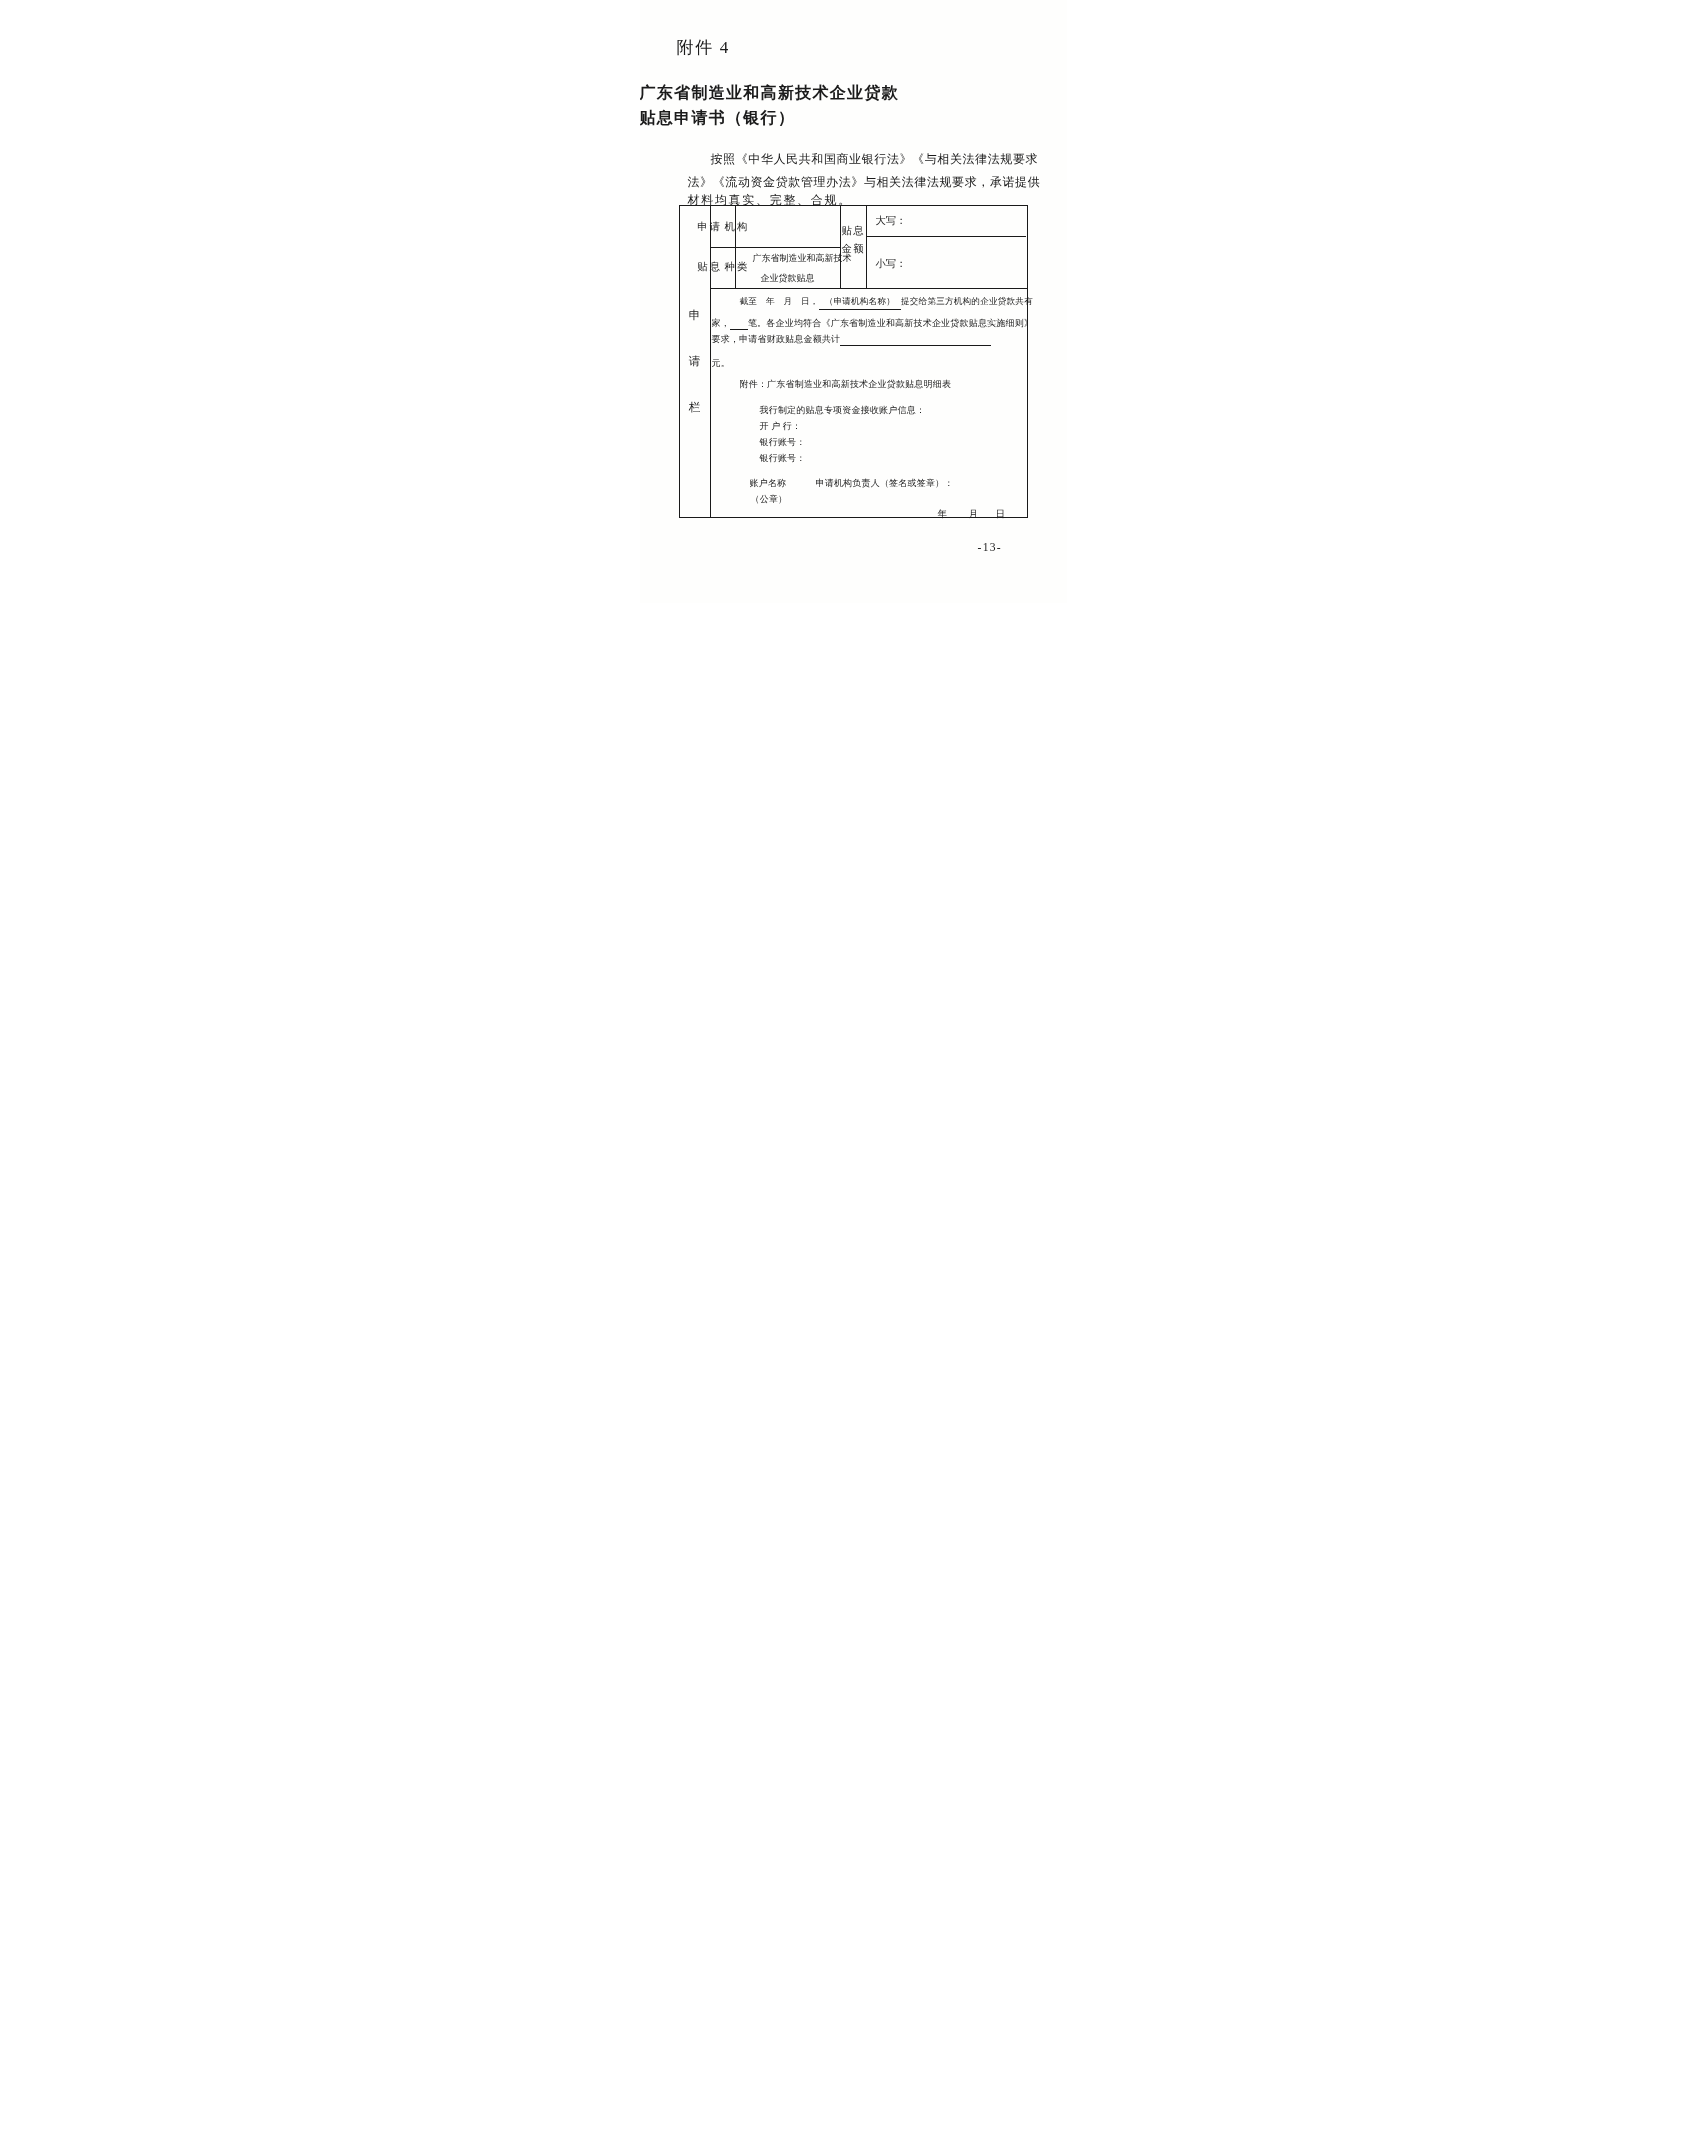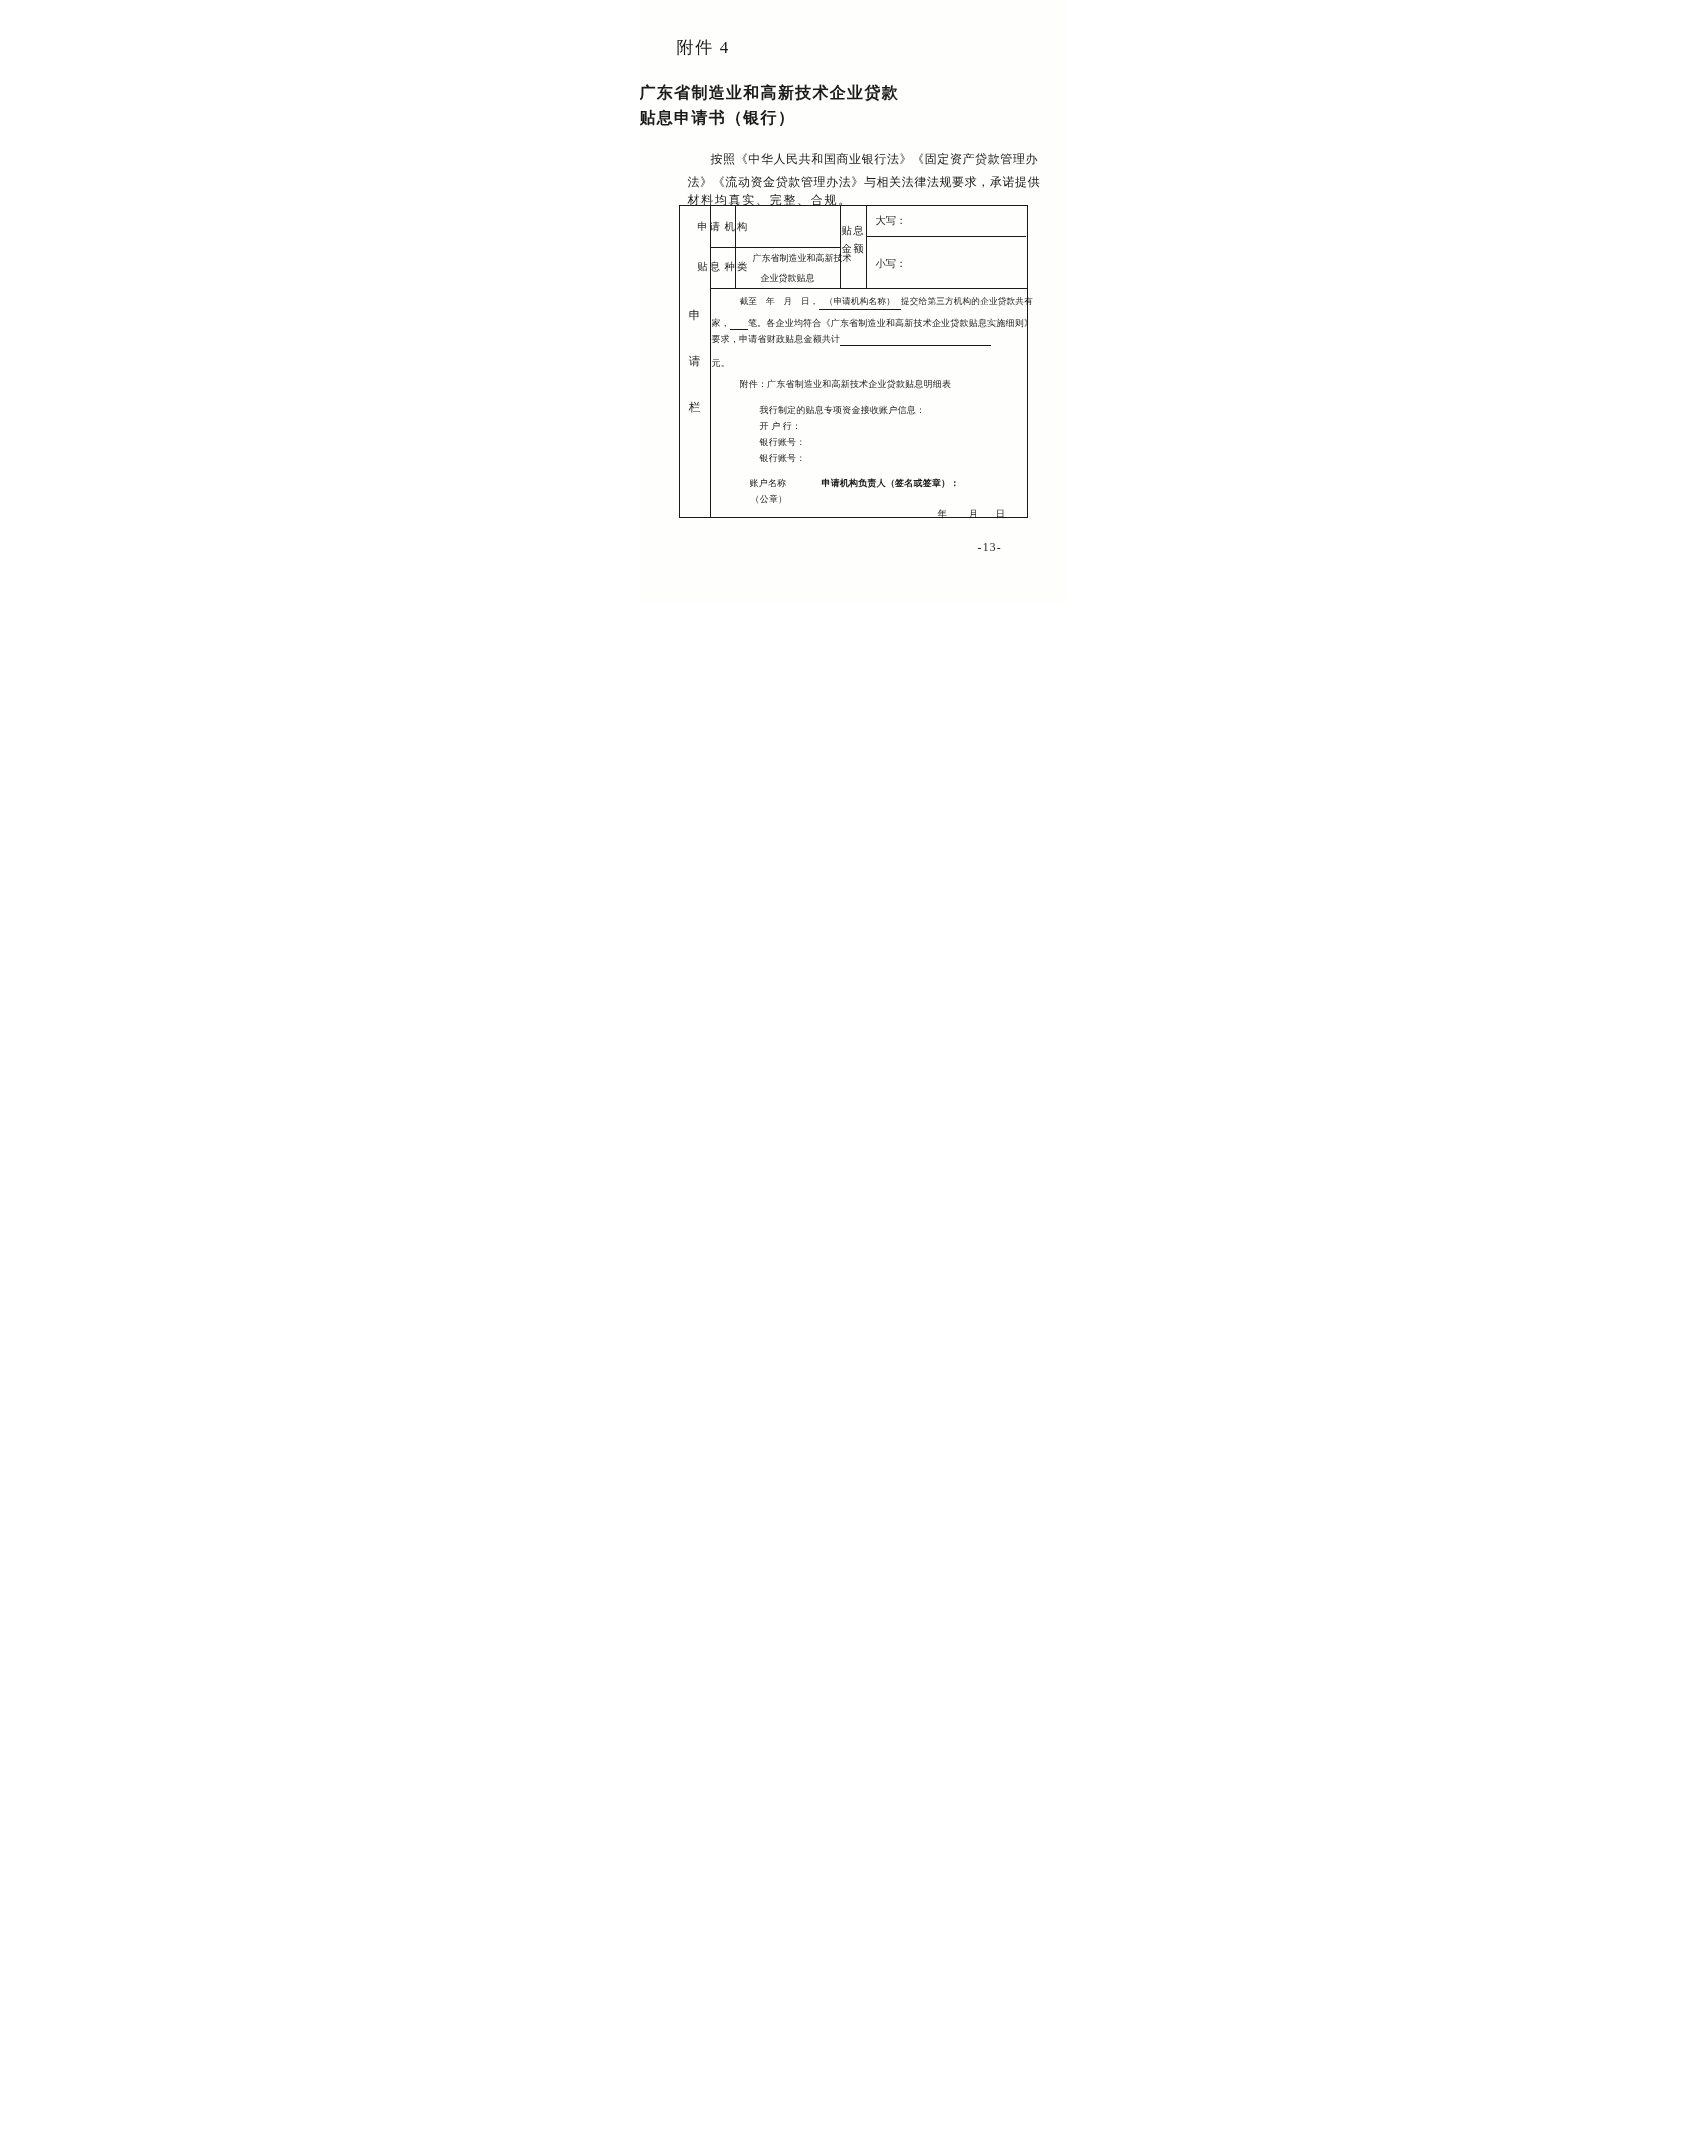--- a/index.html
+++ b/index.html
@@ -117,21 +117,21 @@
     height: 10.3px;
     vertical-align: bottom;
   }
   .bl-4   { left: 32px;  top: 151px; }
   .bl-att { left: 60px; top: 172px; }
   .bl-acc { left: 80px; top: 198px; }
   .bl-bank{ left: 80px; top: 214px; }
   .bl-name{ left: 80px; top: 230px; }
   .bl-num { left: 80px; top: 246px; }
   .bl-sign-org    { left: 70px; top: 271px; }
-  .bl-sign-person { left: 142px; top: 271px; font-weight: bold; }
+  .bl-sign-person { left: 136px; top: 271px; }
   .bl-seal { left: 71px; top: 287px; }
   .date-line { left: 0; top: 302px; width: 327px; font-size: 9.5px; }
   .date-line span { position: absolute; }
   .date-y { left: 258px; }
   .date-m { left: 289px; }
   .date-d { left: 316px; }
 
   .page-number {
     left: 338px; top: 541px;
     font-size: 11.6px;
@@ -141,21 +141,21 @@
 </head>
 <body>
 
 <div class="page">
 
   <div class="abs attachment-label">附件 4</div>
 
   <div class="abs title title-1">广东省制造业和高新技术企业贷款</div>
   <div class="abs title title-2">贴息申请书（银行）</div>
 
-  <div class="abs intro intro-1">按照《中华人民共和国商业银行法》《固定资产贷款管理办</div>
+  <div class="abs intro intro-1">按照《中华人民共和国商业银行法》《与相关法律法规要求</div>
   <div class="abs intro intro-2">法》《流动资金贷款管理办法》与相关法律法规要求，承诺提供</div>
   <div class="abs intro intro-3">材料均真实、完整、合规。</div>
 
   <div class="form-table">
 
     <div class="tl v-a"></div>
     <div class="tl v-b"></div>
     <div class="tl v-c"></div>
     <div class="tl v-d"></div>
     <div class="tl h-e"></div>

